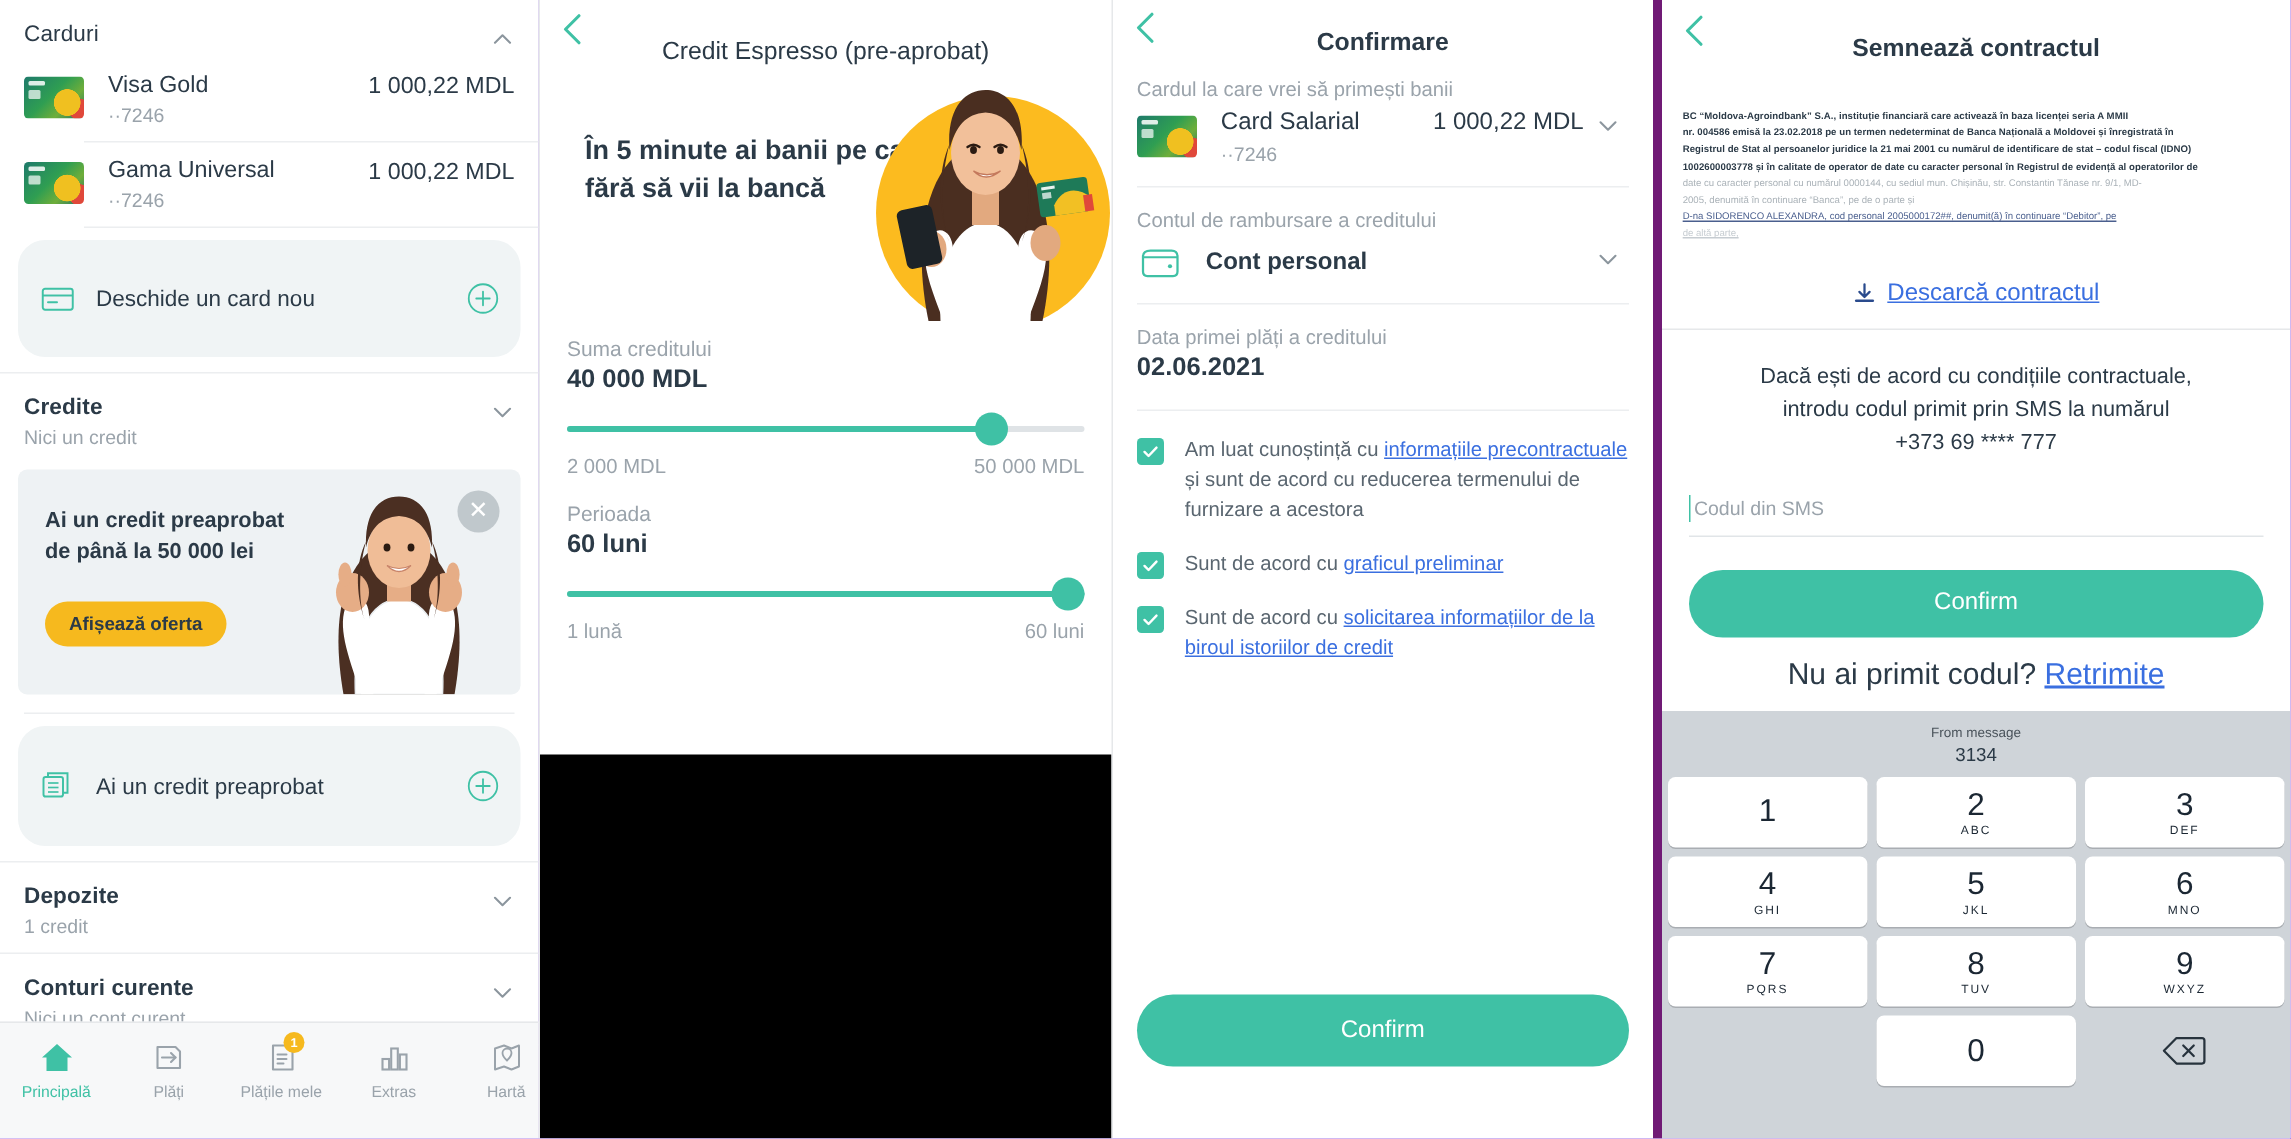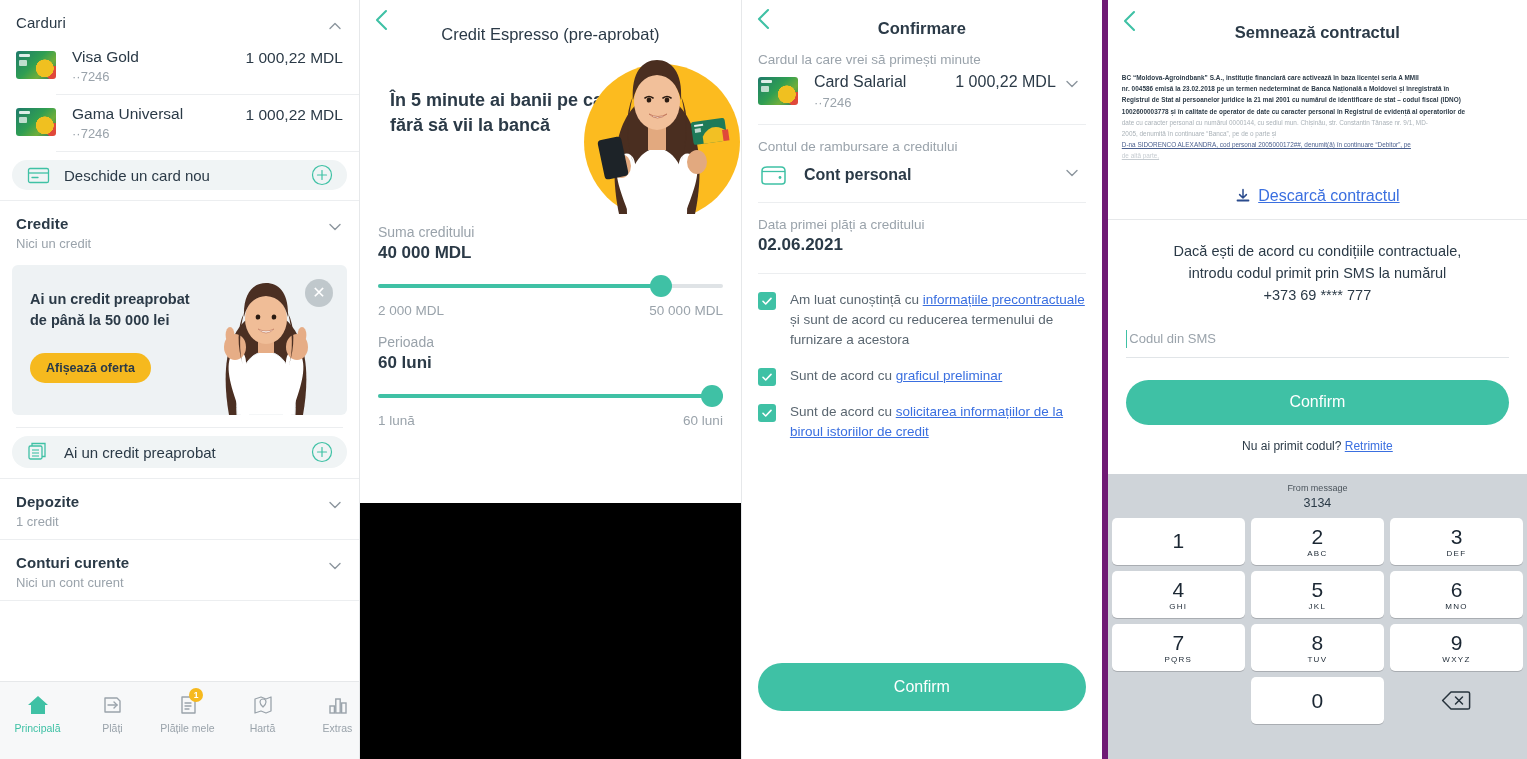--- a/index.html
+++ b/index.html
@@ -41,21 +41,21 @@
     background:rgba(255,255,255,.7); border-radius:1px;}
   .card-info { flex:1; padding-left:16px; }
   .card-name { font-size:15.5px; color:#2b3a47; }
   .card-mask { font-size:13px; color:#9aa3ab; margin-top:3px; }
   .card-amt { font-size:15.5px; color:#2b3a47; white-space:nowrap; padding-top:1px;}
   .divider { height:1px; background:#eceef0; margin-left:56px; }
   .divider-full { height:1px; background:#eceef0; }
   .divider-pad { height:1px; background:#eceef0; margin:0 16px; }
 
   .tile { margin: 8px 12px 10px 12px; background:#f0f4f5; border-radius:18px;
-          display:flex; align-items:center; padding: 4px 14px; }
+          display:flex; align-items:center; padding: 28px 14px; }
   .tile-ic { width:26px; flex:0 0 26px; display:flex; align-items:center;}
   .tile-txt { flex:1; font-size:15px; color:#2b3a47; padding-left:12px;}
   .plus { width:22px; height:22px; flex:0 0 22px; }
 
   .promo { margin: 4px 12px 0 12px; background:#eef2f4; border-radius:6px;
            position:relative; height:150px; overflow:hidden; }
   .promo-txt { position:absolute; left:18px; top:24px; width:200px;
                font-size:14.5px; font-weight:bold; color:#2b3a47; line-height:1.42; }
   .promo-btn { position:absolute; left:18px; top:88px; background:#f6b91e; color:#2b3a47;
                border:none; border-radius:16px; font-size:12.5px; font-weight:bold;
@@ -135,21 +135,21 @@
   .p4sep { height:1px; background:#e6e8ea; margin-top:14px; }
   .p4txt { text-align:center; font-size:14.5px; color:#2b3a47; line-height:1.52; margin-top:20px;
            padding: 0 18px; }
   .sms-in { margin: 24px 18px 0 18px; border-bottom:1px solid #e1e5e8; padding-bottom:9px;
             display:flex; align-items:center; }
   .caret { width:1.5px; height:18px; background:#3fc1a5; margin-right:2px;}
   .sms-ph { font-size:13px; color:#9aa3ab; }
   .btn4 { margin:22px 18px 0 18px; height:45px; border:none; border-radius:23px;
           background:#3fc1a5; color:#fff; font-size:16px; width:calc(100% - 36px);
           font-family:"Liberation Sans",sans-serif; cursor:pointer;}
-  .resend { text-align:center; font-size:12px; color:#2b3a47; margin-top:14px;}
+  .resend { text-align:center; font-size:20px; color:#2b3a47; margin-top:14px;}
   .resend a { color:#3a6fe0; text-decoration:underline; cursor:pointer;}
 
   .keypad { position:absolute; left:0; bottom:0; width:100%; height:285px;
             background:#cfd4d9; padding: 5px 4px 6px 4px; }
   .kp-hint { text-align:center; font-size:9px; color:#4a535b; margin-top:3px; line-height:1.35;}
   .kp-hint b { display:block; font-size:12.5px; font-weight:400; color:#2b3a47; margin-top:1px;}
   .kp-grid { display:grid; grid-template-columns:repeat(3,1fr); gap:6px; margin-top:6px; }
   .key { background:#fff; border-radius:5px; height:47px; display:flex; flex-direction:column;
          align-items:center; justify-content:center; cursor:pointer;
          box-shadow:0 1px 0 rgba(0,0,0,.18); }
@@ -333,32 +333,32 @@
           <path d="M7 4 h9 l4 4 v12 H7 Z" fill="none" stroke="#9aa3ab" stroke-width="1.4" stroke-linejoin="round"></path>
           <line x1="10" y1="10" x2="16" y2="10" stroke="#9aa3ab" stroke-width="1.3" stroke-linecap="round"></line>
           <line x1="10" y1="13" x2="16" y2="13" stroke="#9aa3ab" stroke-width="1.3" stroke-linecap="round"></line>
           <line x1="10" y1="16" x2="14" y2="16" stroke="#9aa3ab" stroke-width="1.3" stroke-linecap="round"></line>
         </svg>
         <div class="nav-badge">1</div>
         <div class="nav-lbl">Plățile mele</div>
       </div>
       <div class="nav-item">
         <svg width="26" height="24" viewBox="0 0 26 24">
-          <path d="M5 6 L11 4 L16 6 L21 4 V18 L16 20 L11 18 L5 20 Z" fill="none" stroke="#9aa3ab" stroke-width="1.3" stroke-linejoin="round"></path>
-          <path d="M13 6 a3 3 0 0 1 3 3 c0 2.2-3 5-3 5 s-3-2.8-3-5 a3 3 0 0 1 3-3 z" fill="none" stroke="#9aa3ab" stroke-width="1.2"></path>
-        </svg>
-        <div class="nav-lbl">Hartă</div>
-      </div>
-      <div class="nav-item">
-        <svg width="26" height="24" viewBox="0 0 26 24">
           <rect x="5" y="13" width="4.4" height="7" fill="none" stroke="#9aa3ab" stroke-width="1.4"></rect>
           <rect x="10.8" y="6" width="4.4" height="14" fill="none" stroke="#9aa3ab" stroke-width="1.4"></rect>
           <rect x="16.6" y="10" width="4.4" height="10" fill="none" stroke="#9aa3ab" stroke-width="1.4"></rect>
         </svg>
         <div class="nav-lbl">Extras</div>
+      </div>
+      <div class="nav-item">
+        <svg width="26" height="24" viewBox="0 0 26 24">
+          <path d="M5 6 L11 4 L16 6 L21 4 V18 L16 20 L11 18 L5 20 Z" fill="none" stroke="#9aa3ab" stroke-width="1.3" stroke-linejoin="round"></path>
+          <path d="M13 6 a3 3 0 0 1 3 3 c0 2.2-3 5-3 5 s-3-2.8-3-5 a3 3 0 0 1 3-3 z" fill="none" stroke="#9aa3ab" stroke-width="1.2"></path>
+        </svg>
+        <div class="nav-lbl">Hartă</div>
       </div>
     </div>
   </div>
 
   <div class="panel p2">
 
 
     <div class="navbar2">
       <div class="back">
         <svg width="16" height="24" viewBox="0 0 16 24">
@@ -445,21 +445,21 @@
     <div class="navbar2" style="height:34px;margin-top:4px">
       <div class="back">
         <svg width="16" height="24" viewBox="0 0 16 24">
             <path d="M12 3 L3 12 L12 21" fill="none" stroke="#3fc1a5" stroke-width="2.1" stroke-linecap="round" stroke-linejoin="round"></path>
           </svg>
       </div>
       <div class="navtitle" style="font-weight:bold">Confirmare</div>
     </div>
 
     <div class="p3pad">
-      <div class="p3-lbl">Cardul la care vrei să primești minute</div>
+      <div class="p3-lbl">Cardul la care vrei să primești banii</div>
       <div class="row3">
         <div class="card-thumb"></div>
         <div style="flex:1;padding-left:16px">
           <div class="row3-name">Card Salarial</div>
           <div class="row3-mask">··7246</div>
         </div>
         <div class="row3-amt">1 000,22 MDL</div>
         <div style="width:22px;margin-left:8px;padding-top:3px">
           <svg viewBox="0 0 16 16" width="16" height="16">
               <path d="M3 5.5 L8 10.5 L13 5.5" fill="none" stroke="#8c969e" stroke-width="1.4" stroke-linecap="round" stroke-linejoin="round"></path>

